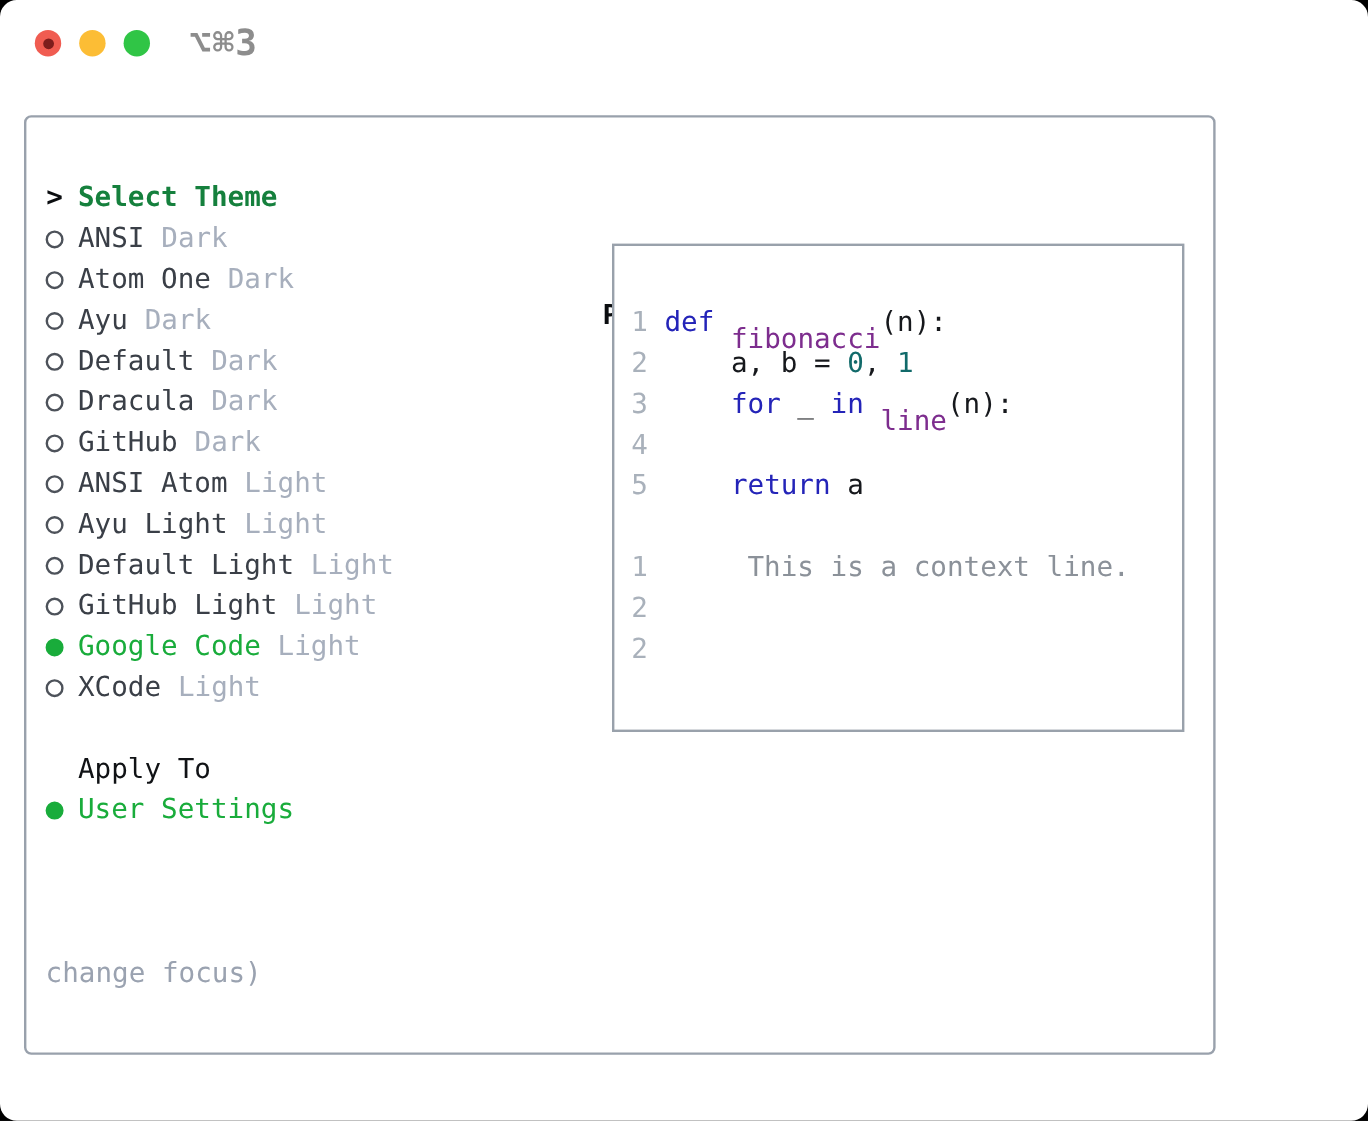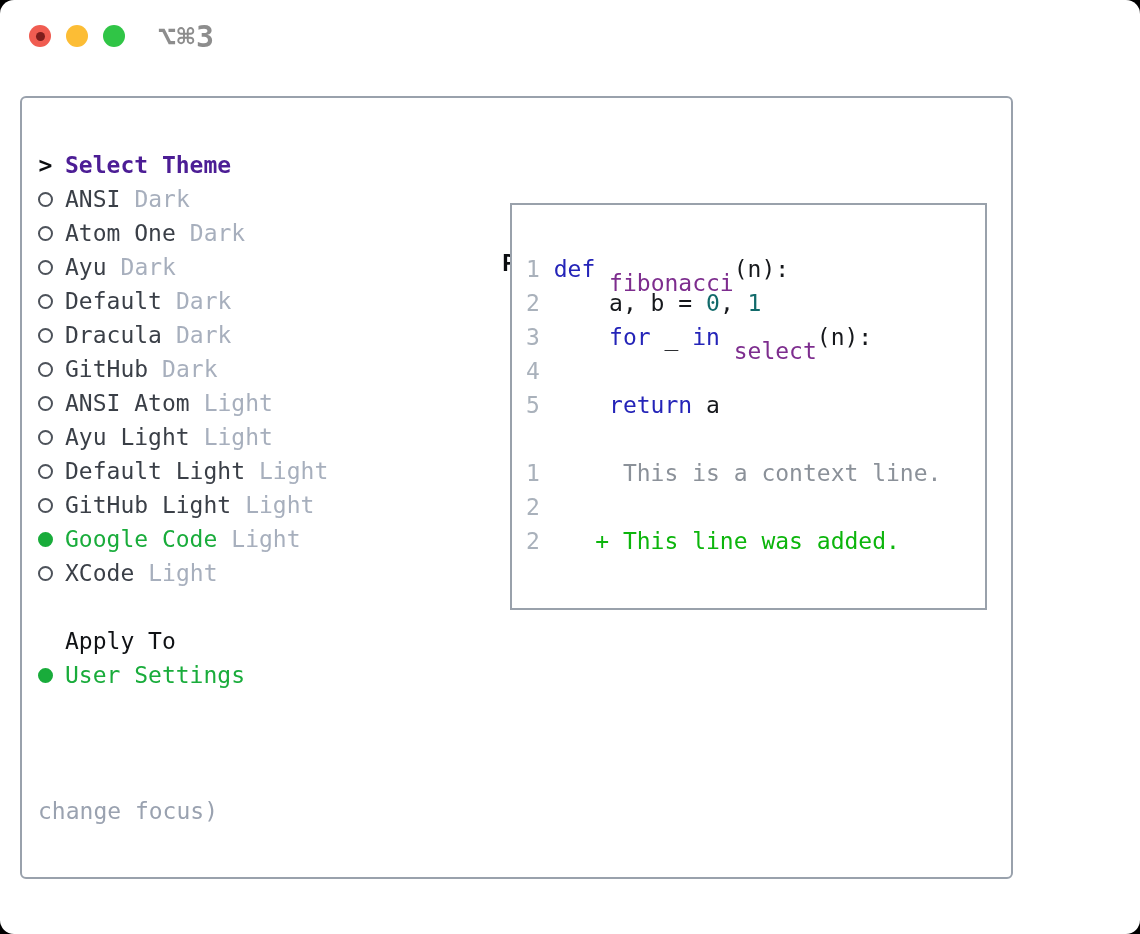--- a/index.html
+++ b/index.html
@@ -26,21 +26,21 @@
     position:absolute;left:20px;top:96px;width:993px;height:783px;
     border:2px solid #99a1ac;border-radius:6px;background:#fff;
   }
   
   .leftcol{position:absolute;left:16px;top:50px;}
   .row{display:flex;align-items:center;height:34px;font-size:23px;color:#3a3f47;white-space:pre;}
   .marker{width:15px;margin-right:12px;flex:0 0 15px;display:flex;align-items:center;justify-content:center;}
   .bullet{width:15px;height:15px;border-radius:50%;border:2px solid #4d525a;}
   .bullet.sel{background:#19ac3b;border-color:#19ac3b;}
   .caret{font-weight:bold;color:#0b0d10;font-size:23px;}
-  .hdr{font-weight:bold;color:#4c1d95;}
+  .hdr{font-weight:bold;color:#15803d;}
   .variant{color:#a7afbd;margin-left:14px;}
   .green-text{color:#19ac3b;}
   .spacer{height:34px;}
   .indent{margin-left:27px;}
   .apply-label{color:#101215;text-align:center;}
   .hint{font-size:23px;color:#9aa2b0;line-height:34px;margin-top:34px;white-space:pre;}
   
   .preview-label{position:absolute;left:480px;top:148px;height:34px;display:flex;align-items:center;
     font-size:23px;font-weight:bold;color:#0b0d10;}
   .preview-box{
@@ -161,34 +161,34 @@
     <div class="preview-label">Preview</div>
 
     <div class="preview-box">
       <div class="pline">
         <span class="ln">1</span><span class="kw">def</span><span class="pl"> </span><span class="fn">fibonacci</span><span class="pl">(n):</span>
       </div>
       <div class="pline">
         <span class="ln">2</span><span class="pl">    a, b = </span><span class="lit">0</span><span class="pl">, </span><span class="lit">1</span>
       </div>
       <div class="pline">
-        <span class="ln">3</span><span class="pl">    </span><span class="kw">for</span><span class="pl"> _ </span><span class="kw">in</span><span class="pl"> </span><span class="fn">select</span><span class="pl">(n):</span>
+        <span class="ln">3</span><span class="pl">    </span><span class="kw">for</span><span class="pl"> _ </span><span class="kw">in</span><span class="pl"> </span><span class="fn">line</span><span class="pl">(n):</span>
       </div>
       <div class="pline">
         <span class="ln">4</span>
       </div>
       <div class="pline">
         <span class="ln">5</span><span class="pl">    </span><span class="kw">return</span><span class="pl"> a</span>
       </div>
       <div class="pline"></div>
       <div class="pline">
         <span class="ln">1</span><span class="ctx">     This is a context line.</span>
       </div>
       <div class="pline">
         <span class="ln">2</span>
       </div>
       <div class="pline">
-        <span class="ln">2</span><span class="add">   + This line was added.</span>
+        <span class="ln">2</span>
       </div>
     </div>
 
   </div>
 </div>
 
 </body></html>

